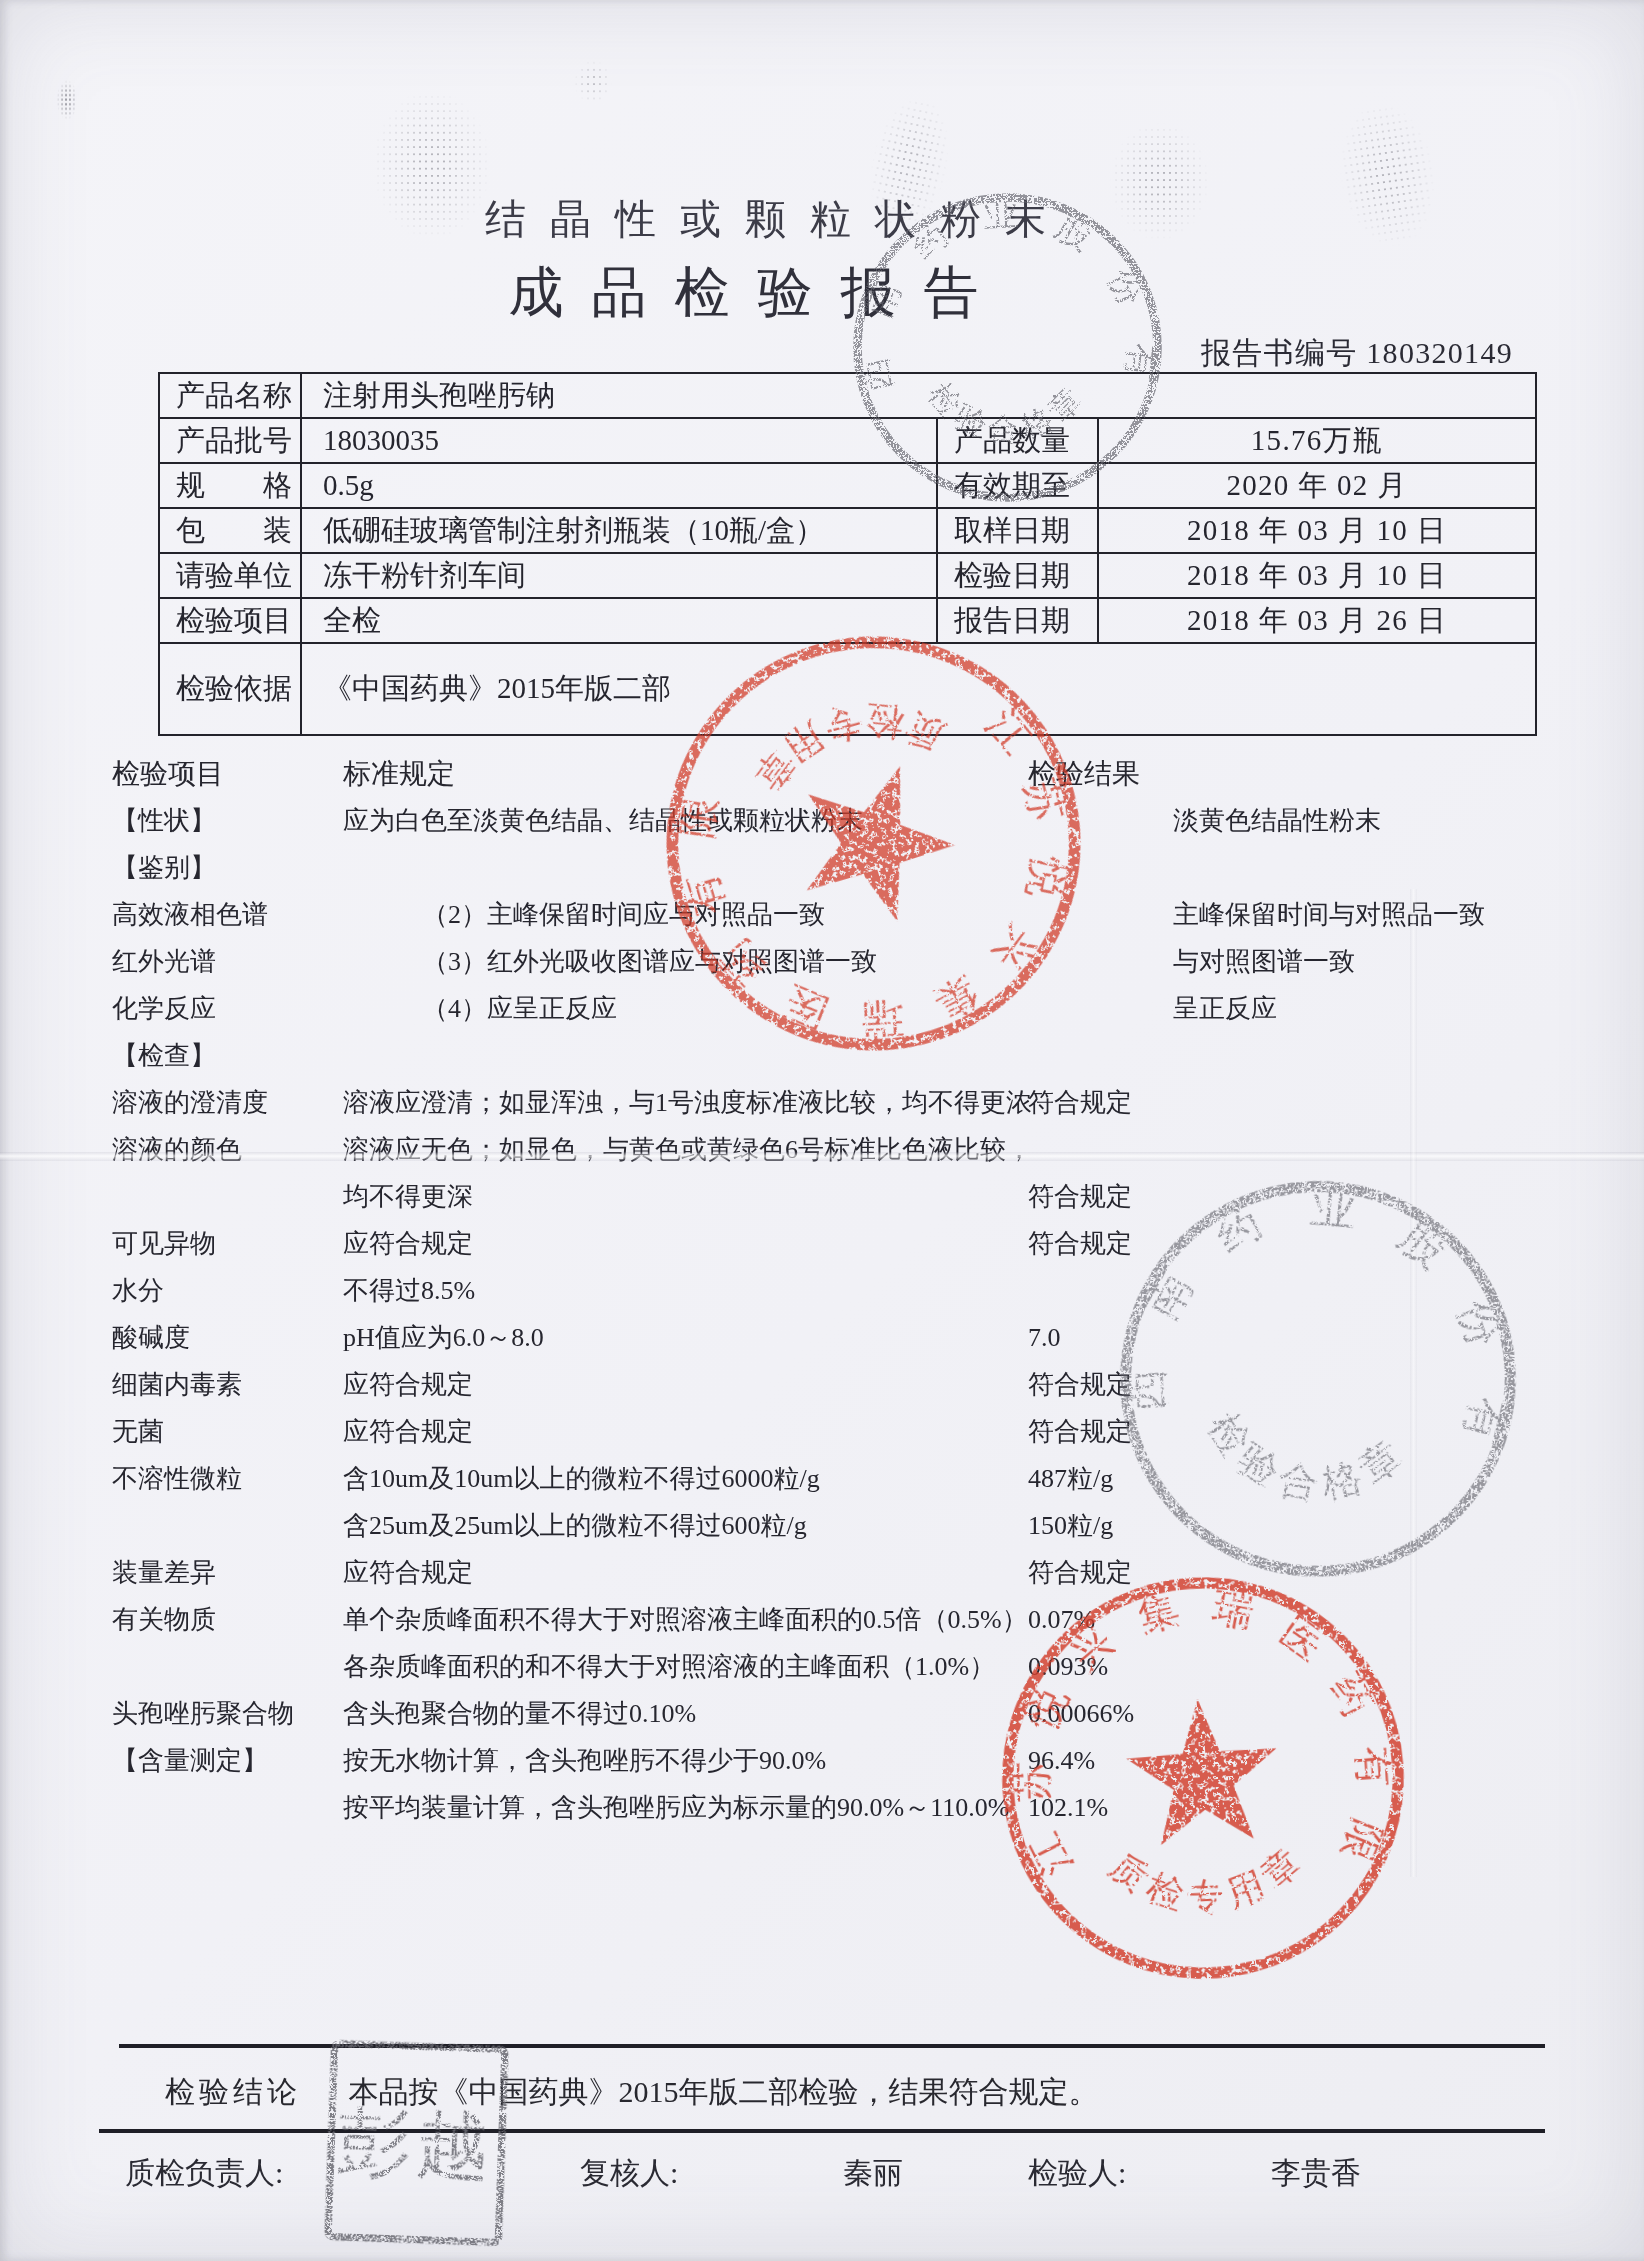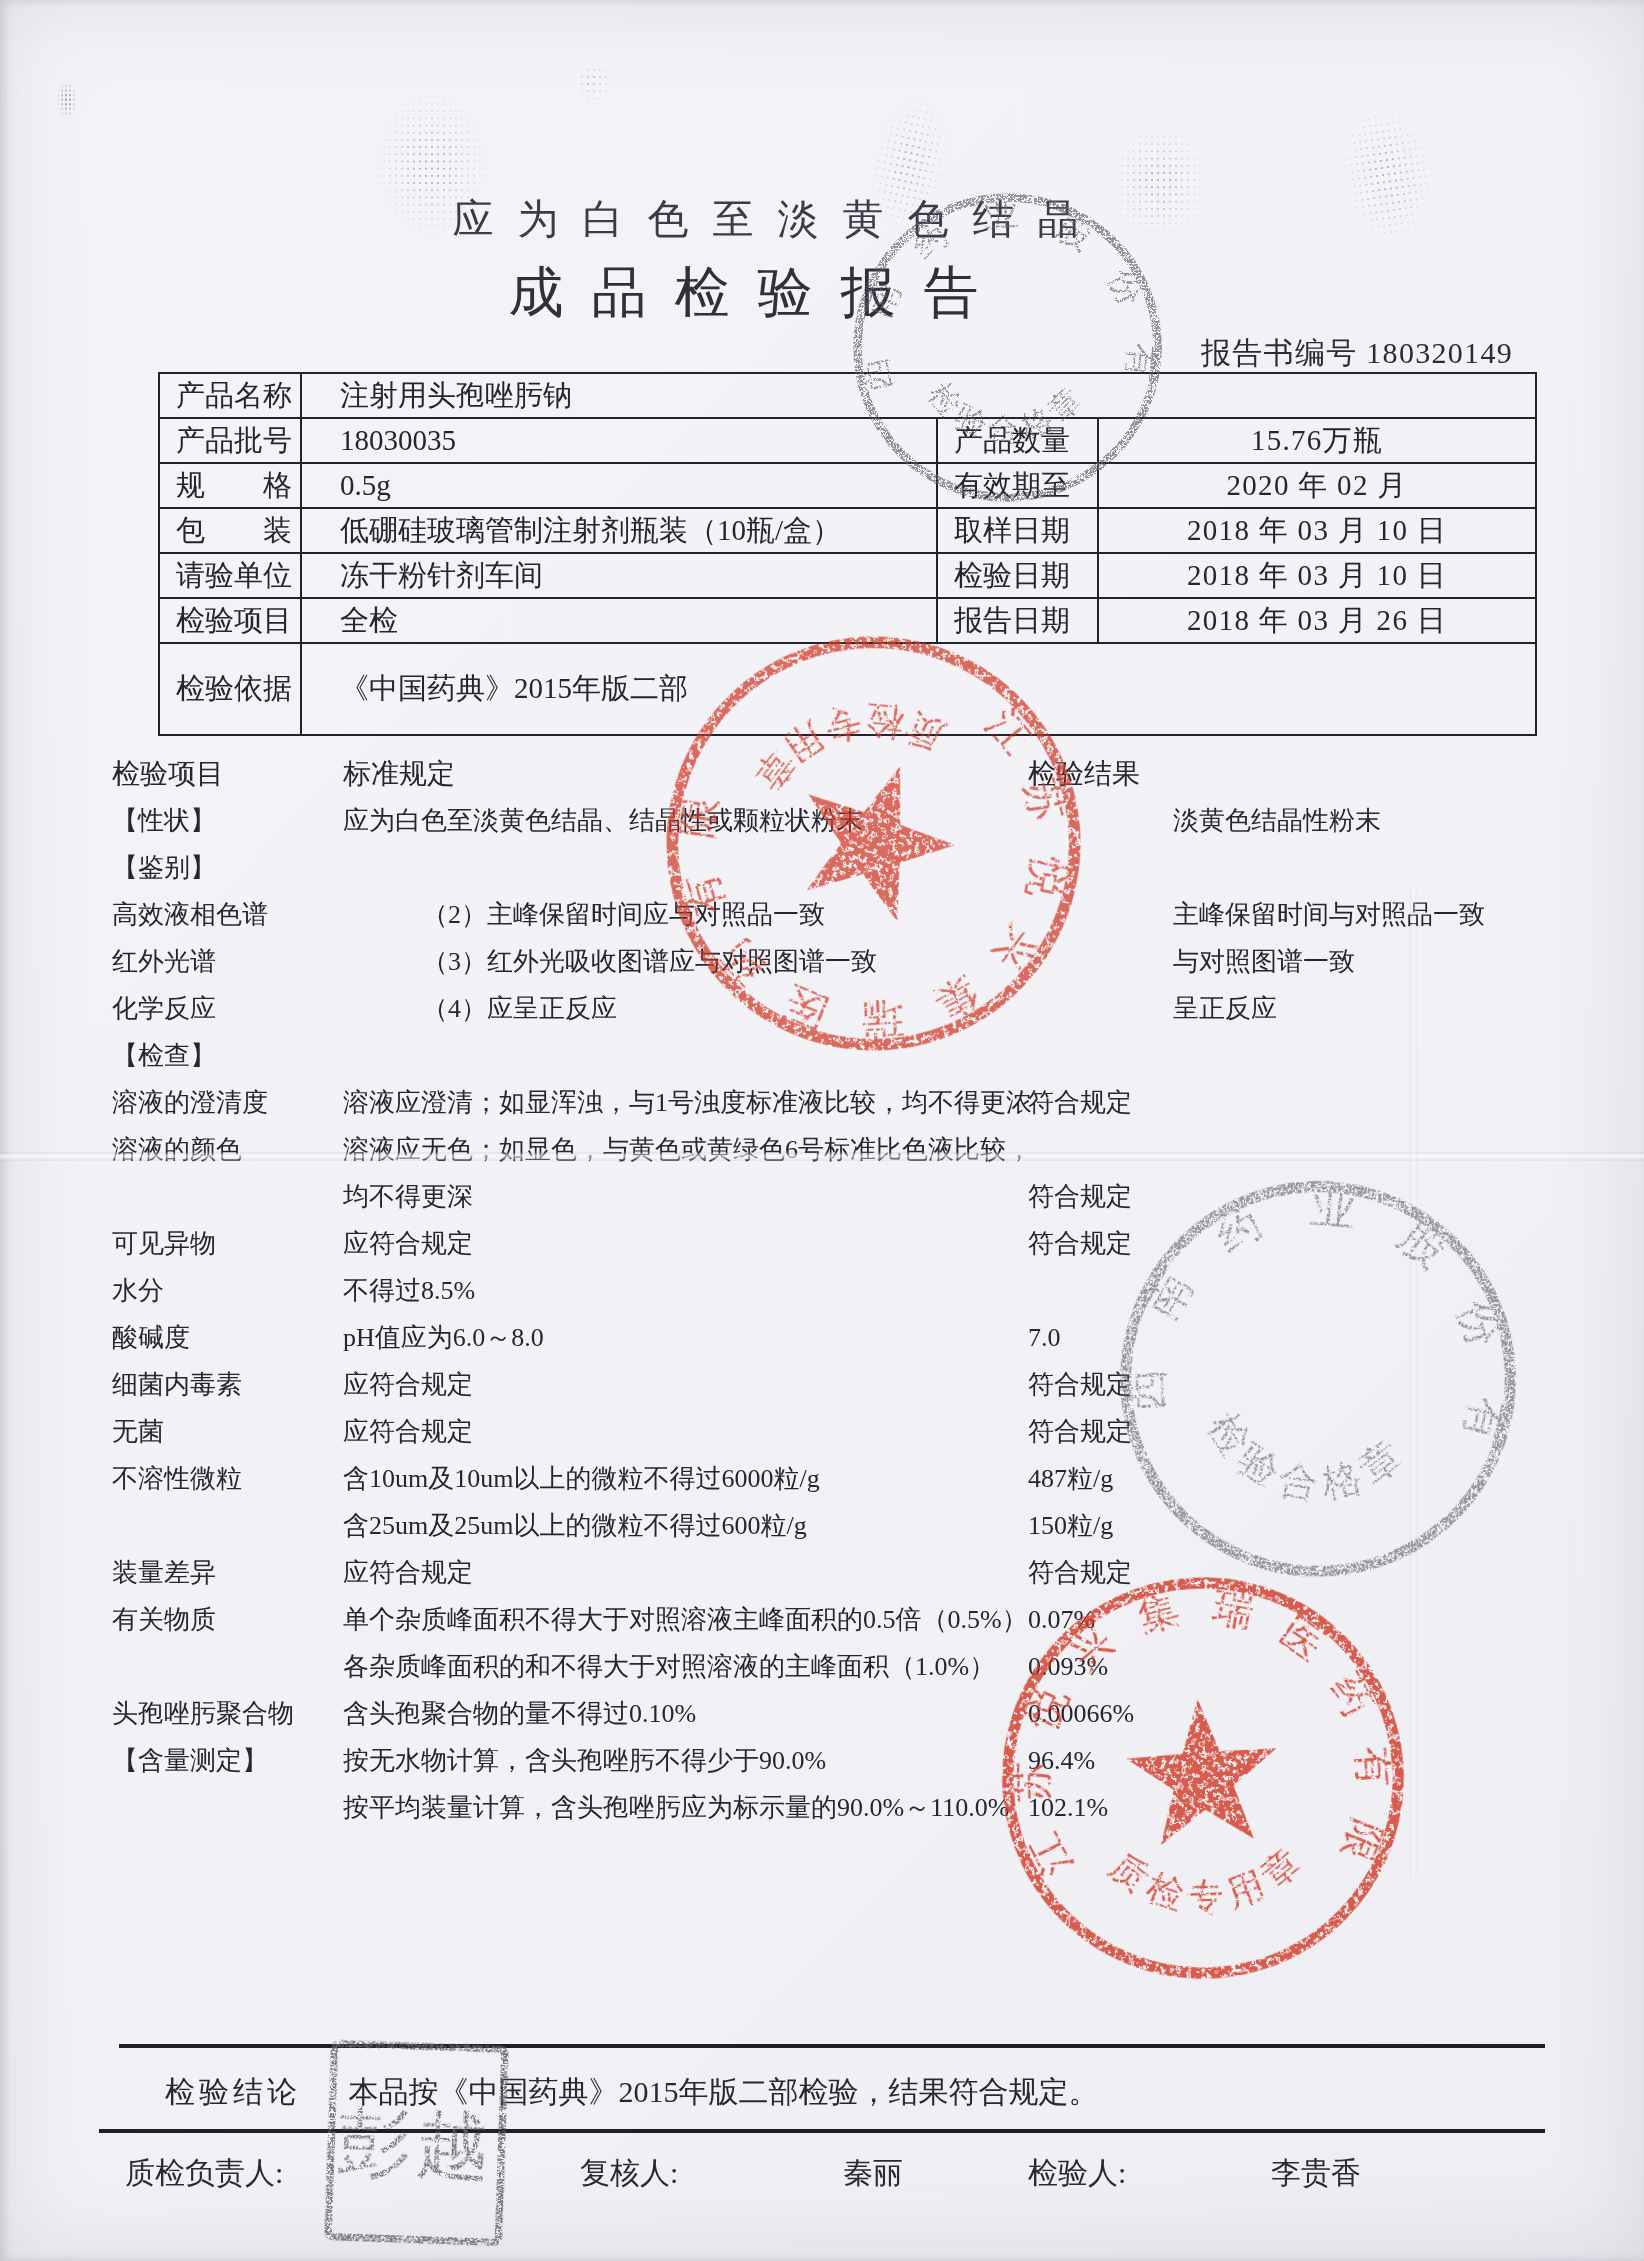--- a/index.html
+++ b/index.html
@@ -31,21 +31,21 @@
     font-size:41px;letter-spacing:24px;color:#3c3c48;font-weight:500;}
   .doc-title{position:absolute;left:0;top:256px;width:1515px;text-align:center;
     font-size:55px;letter-spacing:28px;color:#30303b;font-weight:400;}
   .report-no{position:absolute;right:132px;top:333px;font-size:30px;color:#2b2b35;letter-spacing:1.3px;}
   
   table.info{position:absolute;left:158px;top:372px;width:1377px;border-collapse:collapse;
     table-layout:fixed;}
   table.info td{border:2.6px solid #23232b;font-size:29px;color:#25252e;
     height:43px;padding:0;white-space:nowrap;overflow:visible;vertical-align:middle;}
   table.info td.lbl{padding-left:16px;}
-  table.info td.val{padding-left:38px;}
+  table.info td.val{padding-left:21px;}
   table.info td.val2{text-align:center;letter-spacing:1.3px;}
   table.info tr.tall td{height:90px;}
   
   .results{position:absolute;left:112px;top:750px;width:1496px;font-size:26px;color:#26262f;}
   .rrow{display:grid;grid-template-columns:231px 685px 580px;min-height:47px;
     align-items:center;white-space:nowrap;}
   .rrow span{overflow:visible;}
   .rrow.hdr{font-size:28px;font-weight:500;}
   .std-indent{padding-left:79px;}
   .res-indent{padding-left:145px;}
@@ -81,21 +81,21 @@
 
 <div class="page">
 
   <div class="speck s1"></div>
   <div class="speck s2"></div>
   <div class="speck s3"></div>
   <div class="speck s4"></div>
   <div class="speck s5"></div>
   <div class="speck s6"></div>
 
-  <div class="company">应为白色至淡黄色结晶</div>
+  <div class="company">结晶性或颗粒状粉末</div>
   <div class="doc-title">成品检验报告</div>
   <div class="report-no">
     <span>报告书编号</span>
     <span>180320149</span>
   </div>
 
   <table class="info">
     <colgroup>
         <col style="width:142px">
         <col style="width:636px">

